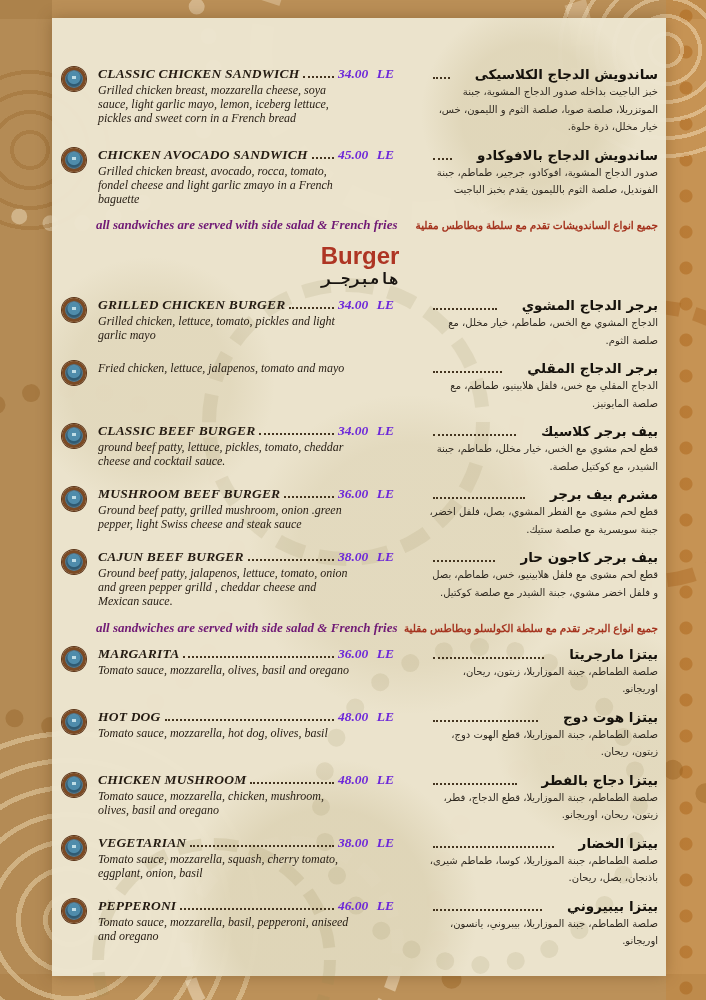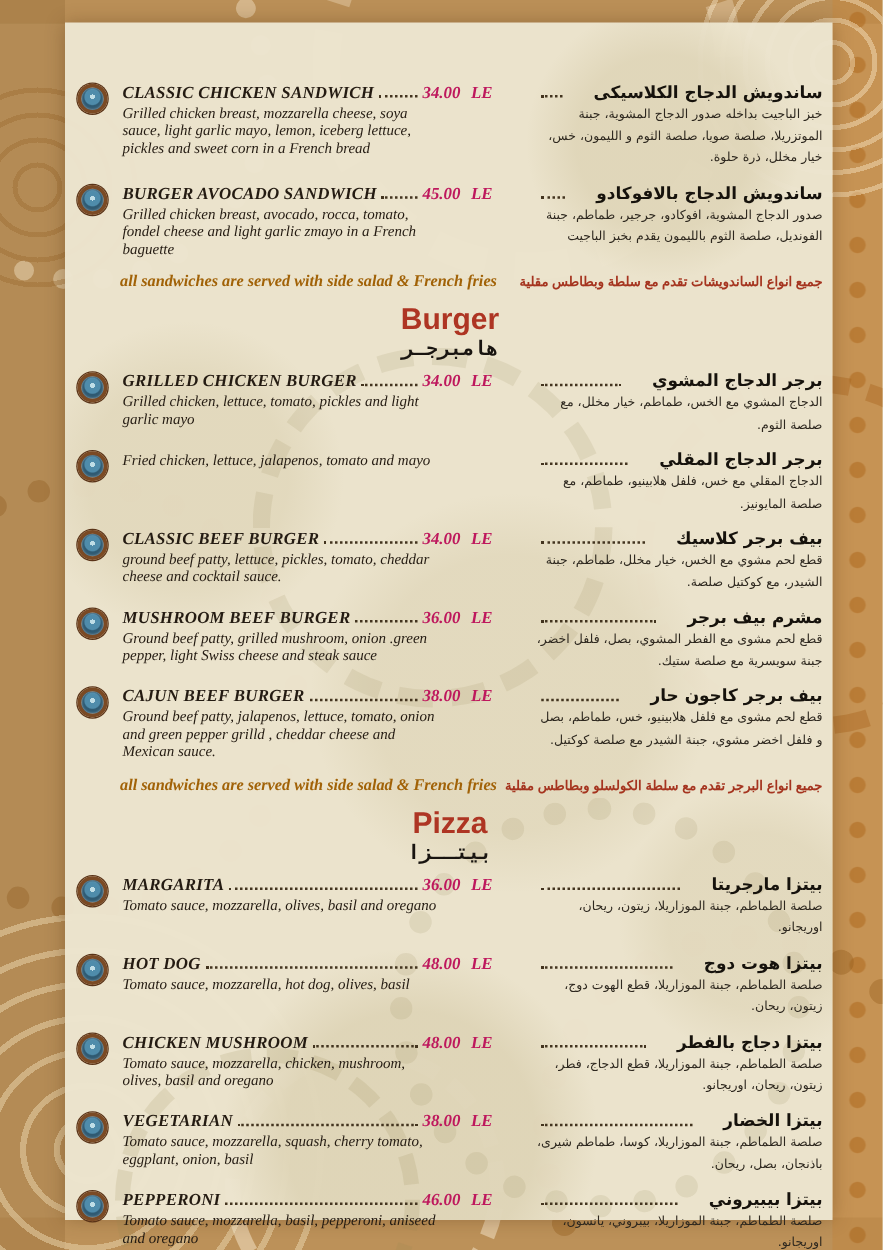--- a/index.html
+++ b/index.html
@@ -58,34 +58,34 @@
     flex:0 0 auto;width:18px;height:18px;border-radius:50%;
     background:radial-gradient(circle at 50% 42%,#bfdde6 0 2px,#4f8cab 2px 6px,#2f5a72 7px);
     border:3px solid #7b4a24;
     box-shadow:0 0 0 1px #5a3317, inset 0 0 2px rgba(255,255,255,.6);
     margin:1px 12px 0 0;
   }
   .en{flex:0 0 296px;}
   .name-line{display:flex;align-items:baseline;}
   .iname{font-style:italic;font-weight:bold;font-size:13.5px;color:#241b12;letter-spacing:.2px;white-space:nowrap;}
   .leader{flex:1 1 auto;min-width:8px;border-bottom:2px dotted #43341f;margin:0 4px;height:10px;}
-  .price{font-style:italic;font-weight:bold;font-size:13.5px;color:#be185d;white-space:nowrap;word-spacing:5px;}
+  .price{font-style:italic;font-weight:bold;font-size:13.5px;color:#6d28d9;white-space:nowrap;word-spacing:5px;}
   .desc{font-style:italic;font-size:12px;line-height:1.18;color:#241b12;width:252px;margin-top:1px;}
   .ar{flex:1 1 auto;margin-left:34px;direction:rtl;text-align:right;}
   .ar-name-line{display:flex;align-items:baseline;gap:20px;}
   .ar-name{font-family:"DejaVu Sans",sans-serif;font-weight:bold;font-size:13.5px;color:#16120c;white-space:nowrap;}
   .ar-leader{flex:1 1 auto;min-width:8px;border-bottom:2px dotted #43341f;margin:0 5px;height:10px;}
   .ar-desc{font-family:"DejaVu Sans",sans-serif;font-size:10px;line-height:1.75;color:#2e281f;margin-top:1px;}
 
   
   .section-header{text-align:center;margin:10px 0 8px;}
   .header-en{font-family:"Liberation Sans",sans-serif;font-weight:bold;font-size:24px;color:#ae3523;line-height:1.05;}
   .header-ar{font-family:Liberation Mono, monospace;font-weight:bold;font-size:16px;color:#181410;margin-top:1px;}
   .note-row{display:flex;justify-content:space-between;align-items:baseline;padding-left:34px;margin:4px 0 10px;}
-  .note-en{font-style:italic;font-weight:bold;font-size:13px;color:#a16207;}
+  .note-en{font-style:italic;font-weight:bold;font-size:13px;color:#701a75;}
   .note-ar{font-family:Liberation Sans, sans-serif;font-weight:bold;font-size:10.5px;color:#a5341f;direction:rtl;}
 </style>
 </head>
 <body>
 
 <div class="bg">
   <div class="band-top"></div>
   <div class="band-left"></div>
   <div class="band-right"></div>
   <div class="band-bottom"></div>
@@ -123,21 +123,21 @@
           <span class="ar-leader"></span>
         </div>
         <div class="ar-desc">خبز الباجيت بداخله صدور الدجاج المشوية، جبنة الموتزريلا، صلصة صويا، صلصة الثوم و الليمون، خس، خيار مخلل، ذرة حلوة.</div>
       </div>
     </div>
 
     <div class="item">
       <span class="bullet"></span>
       <div class="en">
         <div class="name-line">
-          <span class="iname">BURGER AVOCADO SANDWICH</span>
+          <span class="iname">CHICKEN AVOCADO SANDWICH</span>
           <span class="leader"></span>
           <span class="price">45.00 LE</span>
         </div>
         <div class="desc">Grilled chicken breast, avocado, rocca, tomato, fondel cheese and light garlic zmayo in a French baguette</div>
       </div>
       <div class="ar">
         <div class="ar-name-line">
           <span class="ar-name">ساندويش الدجاج بالافوكادو</span>
           <span class="ar-leader"></span>
         </div>
@@ -243,24 +243,20 @@
         </div>
         <div class="ar-desc">قطع لحم مشوى مع فلفل هلابينيو، خس، طماطم، بصل و فلفل اخضر مشوي، جبنة الشيدر مع صلصة كوكتيل.</div>
       </div>
     </div>
 
     <div class="note-row">
       <span class="note-en">all sandwiches are served with side salad &amp; French fries</span>
       <span class="note-ar">جميع انواع البرجر تقدم مع سلطة الكولسلو وبطاطس مقلية</span>
     </div>
 
-    <div class="section-header">
-      <div class="header-en">Pizza</div>
-      <div class="header-ar">بيتــزا</div>
-    </div>
 
     <div class="item">
       <span class="bullet"></span>
       <div class="en">
         <div class="name-line">
           <span class="iname">MARGARITA</span>
           <span class="leader"></span>
           <span class="price">36.00 LE</span>
         </div>
         <div class="desc">Tomato sauce, mozzarella, olives, basil and oregano</div>

